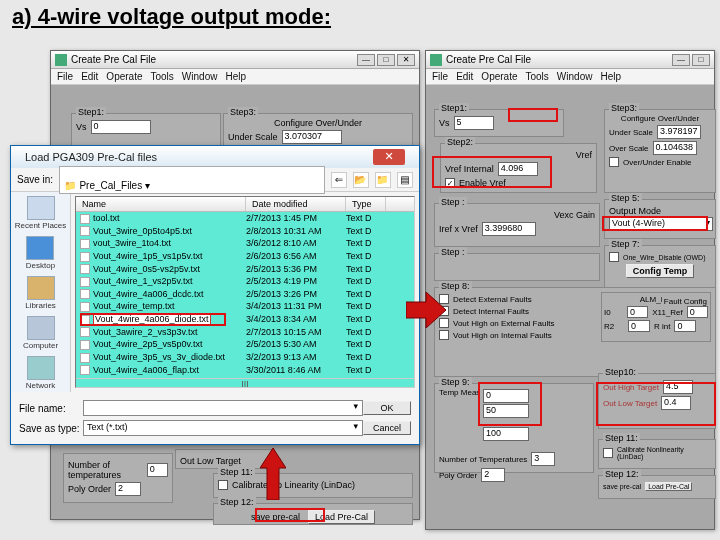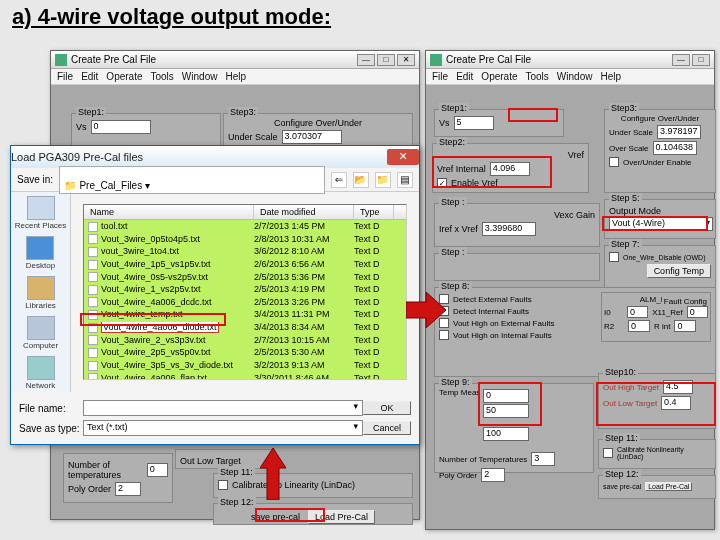--- a/index.html
+++ b/index.html
@@ -15,30 +15,30 @@
   .grp-label { position:absolute; top:-7px; left:4px; background:#b0b0b0; padding:0 2px; font-size:9px;}
   .field { display:flex; align-items:center; gap:4px; margin:2px 0; font-size:9px; }
   .input, .select { background:#fff; border:1px solid #666; height:14px; font-size:9px; padding:0 2px; }
   .input { width:60px; }
   .select { width:90px; position:relative; }
   .select:after { content:"▾"; position:absolute; right:2px; font-size:8px; }
   .chk { width:10px; height:10px; border:1px solid #555; background:#fff; display:inline-block; font-size:8px; line-height:9px; text-align:center; }
   .btn { background:#e8e8e8; border:1px solid #666; border-top-color:#eee; border-left-color:#eee; padding:1px 6px; font-size:9px; }
   
   .filedlg { position:absolute; left:10px; top:145px; width:410px; height:300px; background:#f4f4f4; border:1px solid #0a64ad; box-shadow:2px 2px 6px rgba(0,0,0,.4);}
-  .fd-title { height:22px; background:linear-gradient(#fff,#dbe9f4); display:flex; align-items:center; padding:0 0; font-size:11px; color:#222;}
+  .fd-title { height:22px; background:linear-gradient(#fff,#dbe9f4); display:flex; align-items:center; padding:0 14px; font-size:11px; color:#222;}
   .fd-close { margin-left:auto; width:32px; height:16px; background:#cf4a3c; color:#fff; text-align:center; font-size:11px; line-height:14px; border-radius:2px;}
   .fd-toolbar { height:24px; display:flex; align-items:center; gap:6px; padding:0 6px; font-size:10px; border-bottom:1px solid #ccc;}
   .fd-toolbar .dropdown { flex:1; background:#fff; border:1px solid #aaa; height:16px; font-size:10px; padding:13px 4px; position:relative;}
   .fd-toolbar .ico { width:16px; height:16px; border:1px solid #ccc; background:#fff; font-size:10px; text-align:center; line-height:14px;}
   .fd-body { display:flex; height:200px; }
   .fd-places { width:60px; background:#eef3fa; border-right:1px solid #ccc; padding:4px 2px; display:flex; flex-direction:column; gap:6px; align-items:center;}
   .place { font-size:8px; text-align:center; color:#333;}
   .place .pic { width:28px; height:24px; background:#cbd9ec; margin:0 auto 1px; border:1px solid #9ab; }
-  .fd-list { flex:1; background:#bef264; border:1px inset #ccc; margin:12px; overflow:hidden; }
+  .fd-list { flex:1; background:#5eead4; border:1px inset #ccc; margin:4px; overflow:hidden; }
   .fd-head { display:flex; background:linear-gradient(#fff,#e6e6e6); border-bottom:1px solid #bbb; font-size:9px;}
   .fd-head div { padding:2px 6px; border-right:1px solid #ccc;}
   .fd-row { display:flex; font-size:9px; padding:1px 0; }
   .fd-row .fn { width:170px; padding-left:4px; white-space:nowrap; overflow:hidden; text-overflow:ellipsis;}
   .fd-row .fico { display:inline-block; width:10px; height:10px; border:1px solid #aaa; margin-right:3px; background:#fff; vertical-align:middle;}
   .fd-row .dm { width:100px; }
   .fd-row .tp { width:40px; }
   .fd-row.sel .fn span.name { border:1px solid #c33; background:#fff; padding:0 1px;}
   .fd-bottom { padding:4px 8px; }
   .fd-bottom .row { display:flex; align-items:center; margin:4px 0; font-size:10px;}
@@ -139,21 +139,21 @@
     <span>Help</span>
   </div>
 
   <div class="grp" style="left:6px; top:56px; width:130px; height:28px;">
     <span class="grp-label">Step1:</span>
     <div class="field">
         <span>Vs</span>
       <span class="input" style="width:40px">5</span>
       </div>
   </div>
-  <div class="grp" style="left:4px; top:90px; width:157px; height:50px;">
+  <div class="grp" style="left:12px; top:90px; width:157px; height:50px;">
     <span class="grp-label">Step2:</span>
     <div class="field" style="justify-content:flex-end;">
         <span>Vref</span>
       </div>
     <div class="field">
         <span>Vref Internal</span>
       <span class="input" style="width:40px">4.096</span>
       </div>
     <div class="field">
         <span class="chk">✓</span>
@@ -194,21 +194,21 @@
       <span>Output Mode</span>
       <span class="select" style="width:104px">Vout (4-Wire)</span>
     </div>
   </div>
   <div class="grp" style="left:176px; top:192px; width:112px; height:50px;">
     <span class="grp-label">Step 7:</span>
     <div class="field">
         <span class="chk"></span>
       <span style="font-size:7px">One_Wire_Disable (OWD)</span>
       </div>
-    <div class="field" style="justify-content:flex-end;">
+    <div class="field" style="justify-content:center;font-weight:bold;">
       <span class="btn">Config Temp</span>
       </div>
   </div>
 
   <div class="grp" style="left:6px; top:200px; width:166px; height:28px;">
     <span class="grp-label">Step :</span>
   </div>
 
   <div class="grp" style="left:6px; top:234px; width:282px; height:90px;">
     <span class="grp-label">Step 8:</span>

